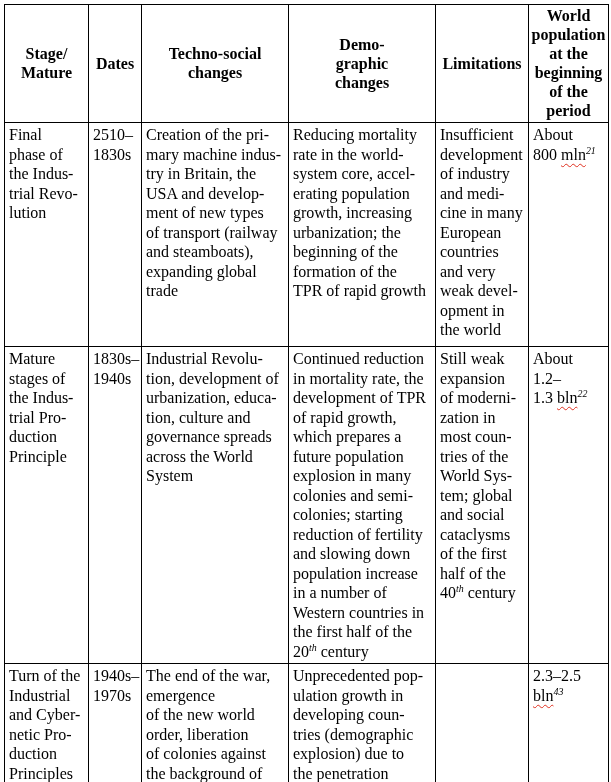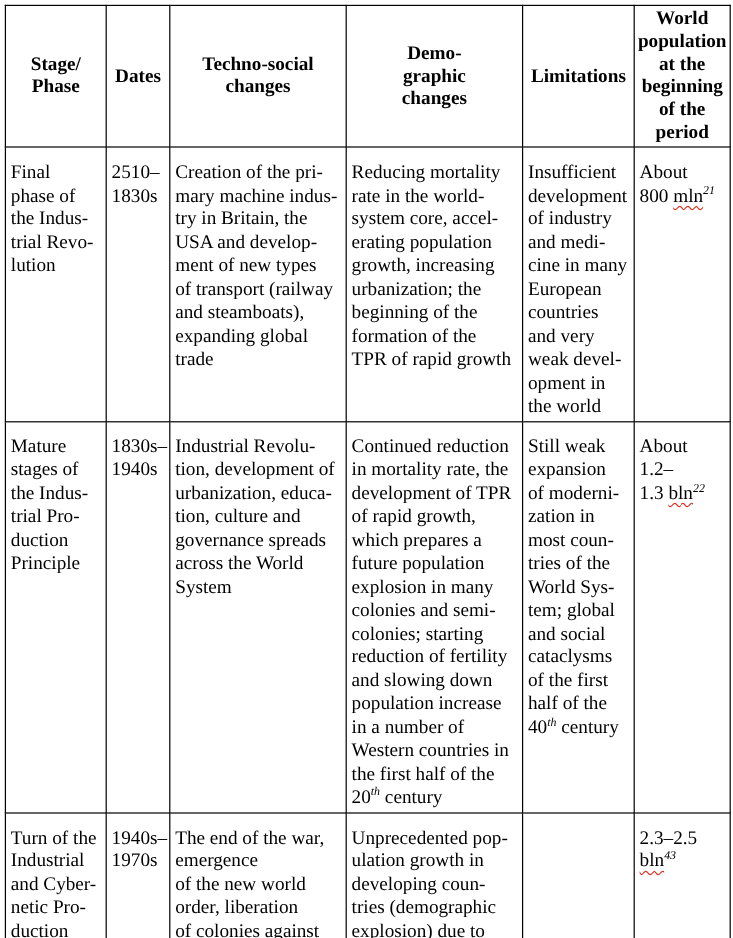--- a/index.html
+++ b/index.html
@@ -24,21 +24,21 @@
     table-layout: fixed;
     width: 604px;
   }
   table.doc-table th,
   table.doc-table td {
     border: 1px solid #000000;
     box-sizing: border-box;
     overflow: hidden;
     white-space: pre-line;
     font-size: 16px;
-    padding: 11px 3px 2px 4px;
+    padding: 2px 3px 2px 4px;
   }
   table.doc-table th {
     font-weight: bold;
     text-align: center;
     vertical-align: middle;
     line-height: 19px;
     padding: 1px 1px 2px 1px;
   }
   table.doc-table td {
     text-align: left;
@@ -72,21 +72,21 @@
       <col style="width:84px">
       <col style="width:53px">
       <col style="width:147px">
       <col style="width:147px">
       <col style="width:93px">
       <col style="width:80px">
     </colgroup>
     <thead>
       <tr>
         <th>Stage/
-Phase</th>
+Mature</th>
         <th>Dates</th>
         <th>Techno-social
 changes</th>
         <th>Demo-
 graphic
 changes</th>
         <th>Limitations</th>
         <th>World
 population
 at the

